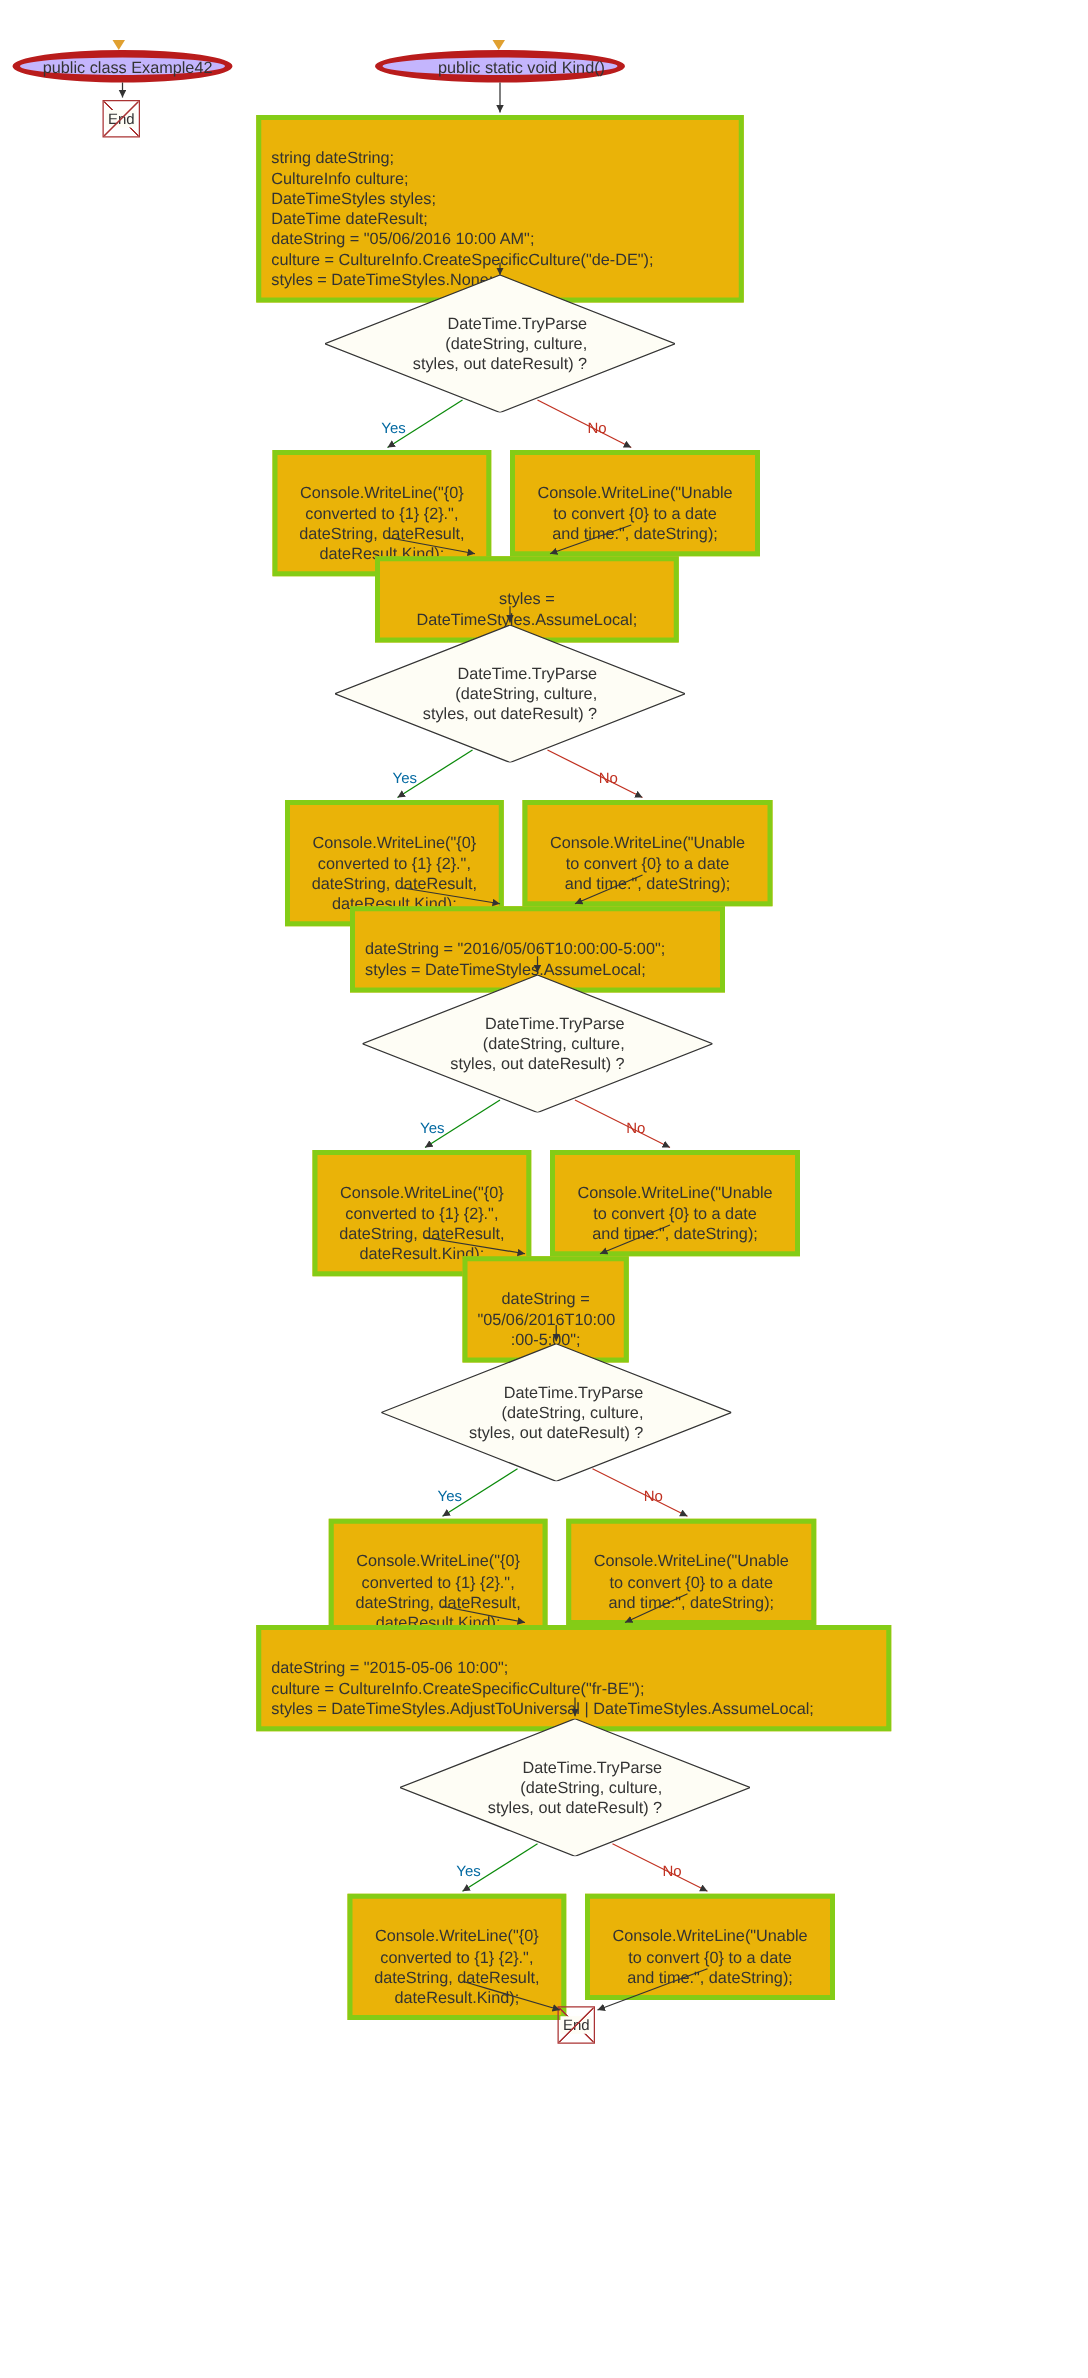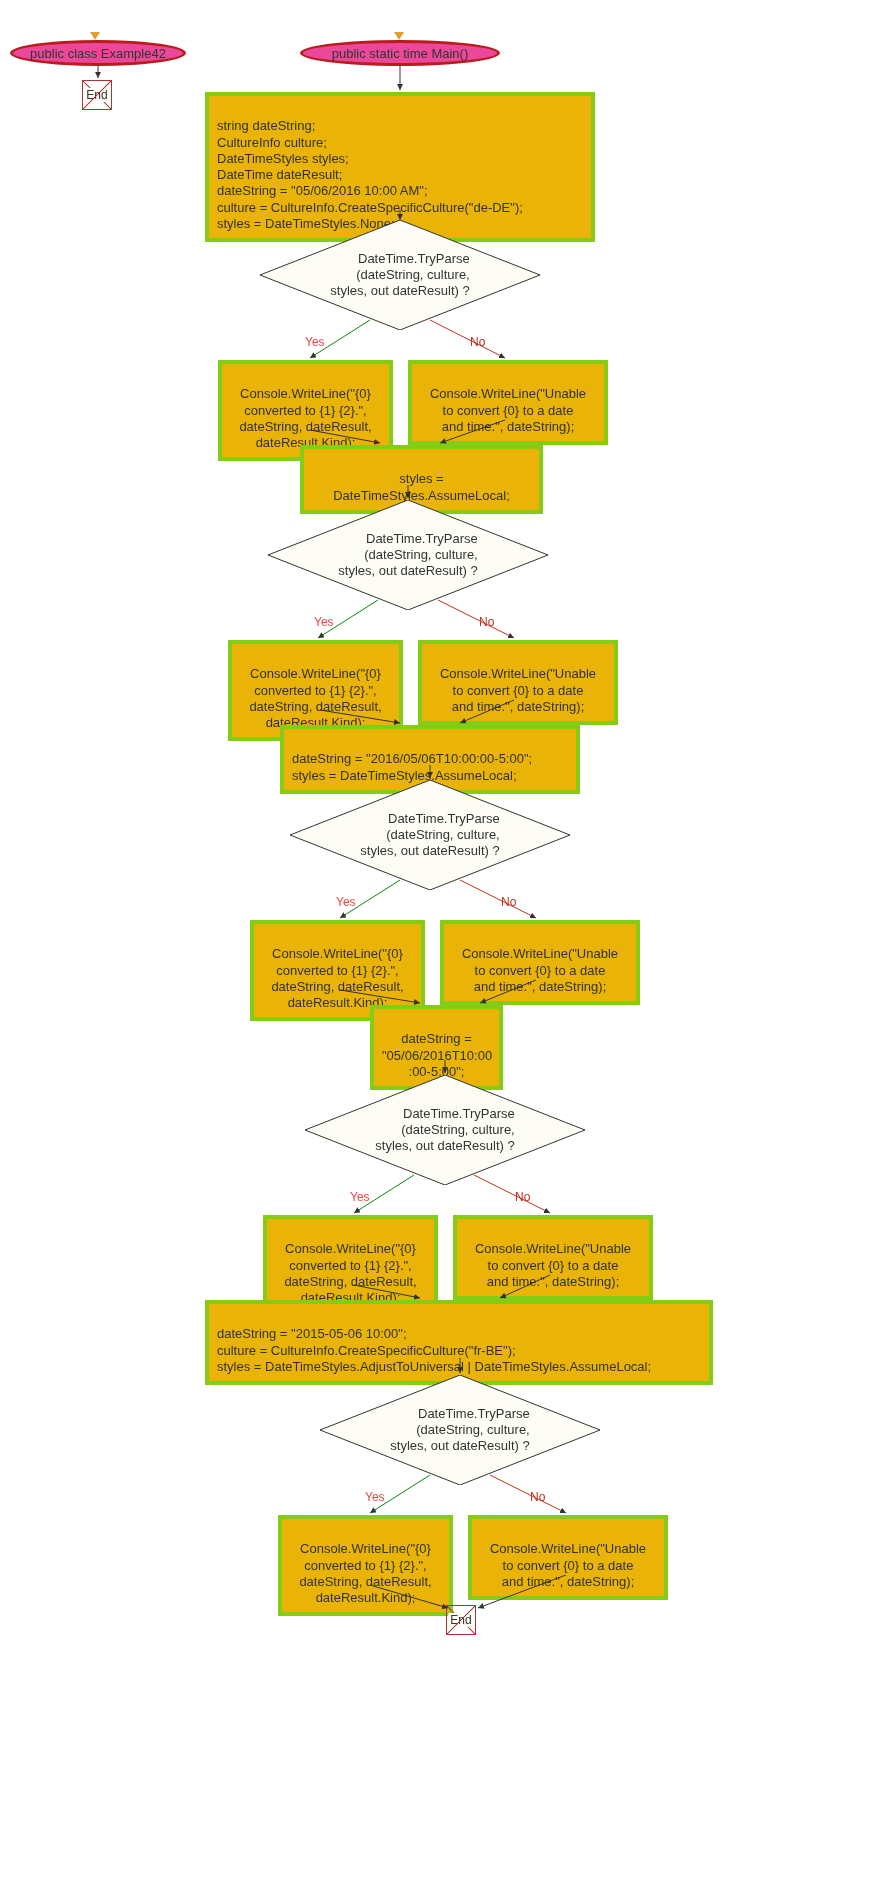--- a/index.html
+++ b/index.html
@@ -11,27 +11,27 @@
     color: #333;
     width: 870px;
     height: 1902px;
     position: relative;
   }
   .node {
     position: absolute;
     box-sizing: border-box;
   }
   .ellipse {
-    border: 3px solid #b91c1c;
+    border: 6px solid #b91c1c;
     border-radius: 50%;
-    background: #ec4899;
+    background: #c4b5fd;
     text-align: center;
     display: flex;
     align-items: center;
-    justify-content: center;
+    justify-content: flex-end;
     padding: 4px 10px;
   }
   .rect {
     border: 4px solid #84cc16;
     background: #eab308;
     padding: 6px 8px;
     text-align: left;
     white-space: pre-line;
     line-height: 1.25;
   }
@@ -93,21 +93,21 @@
     border-left: 5px solid transparent;
     border-right: 5px solid transparent;
   }
   .arrowdn {
     border-top: 8px solid #e0a030;
   }
   .label {
     position: absolute;
     font-size: 12px;
   }
-  .yes { color: #ef4444; }
+  .yes { color: #0369a1; }
   .no  { color: #c03020; }
   svg.edges {
     position: absolute;
     left: 0; top: 0;
     width: 870px;
     height: 1902px;
     pointer-events: none;
   }
 </style>
 </head>
@@ -117,21 +117,21 @@
 <div class="arrowhd arrowdn" style="left:394px; top:32px;"></div>
 
 <div class="node ellipse" style="left:10px; top:40px; width:176px; height:26px;">
   <span>public class Example42</span>
 </div>
 <div class="endbox" style="left:82px; top:80px;">
   <span class="endlabel">End</span>
 </div>
 
 <div class="node ellipse" style="left:300px; top:40px; width:200px; height:26px;">
-  <span>public static time Main()</span>
+  <span>public static void Kind()</span>
 </div>
 
 <div class="node rect" style="left:205px; top:92px; width:390px;">
   <span>string dateString;
 CultureInfo culture;
 DateTimeStyles styles;
 DateTime dateResult;
 dateString = "05/06/2016 10:00 AM";
 culture = CultureInfo.CreateSpecificCulture("de-DE");
 styles = DateTimeStyles.None;</span>

